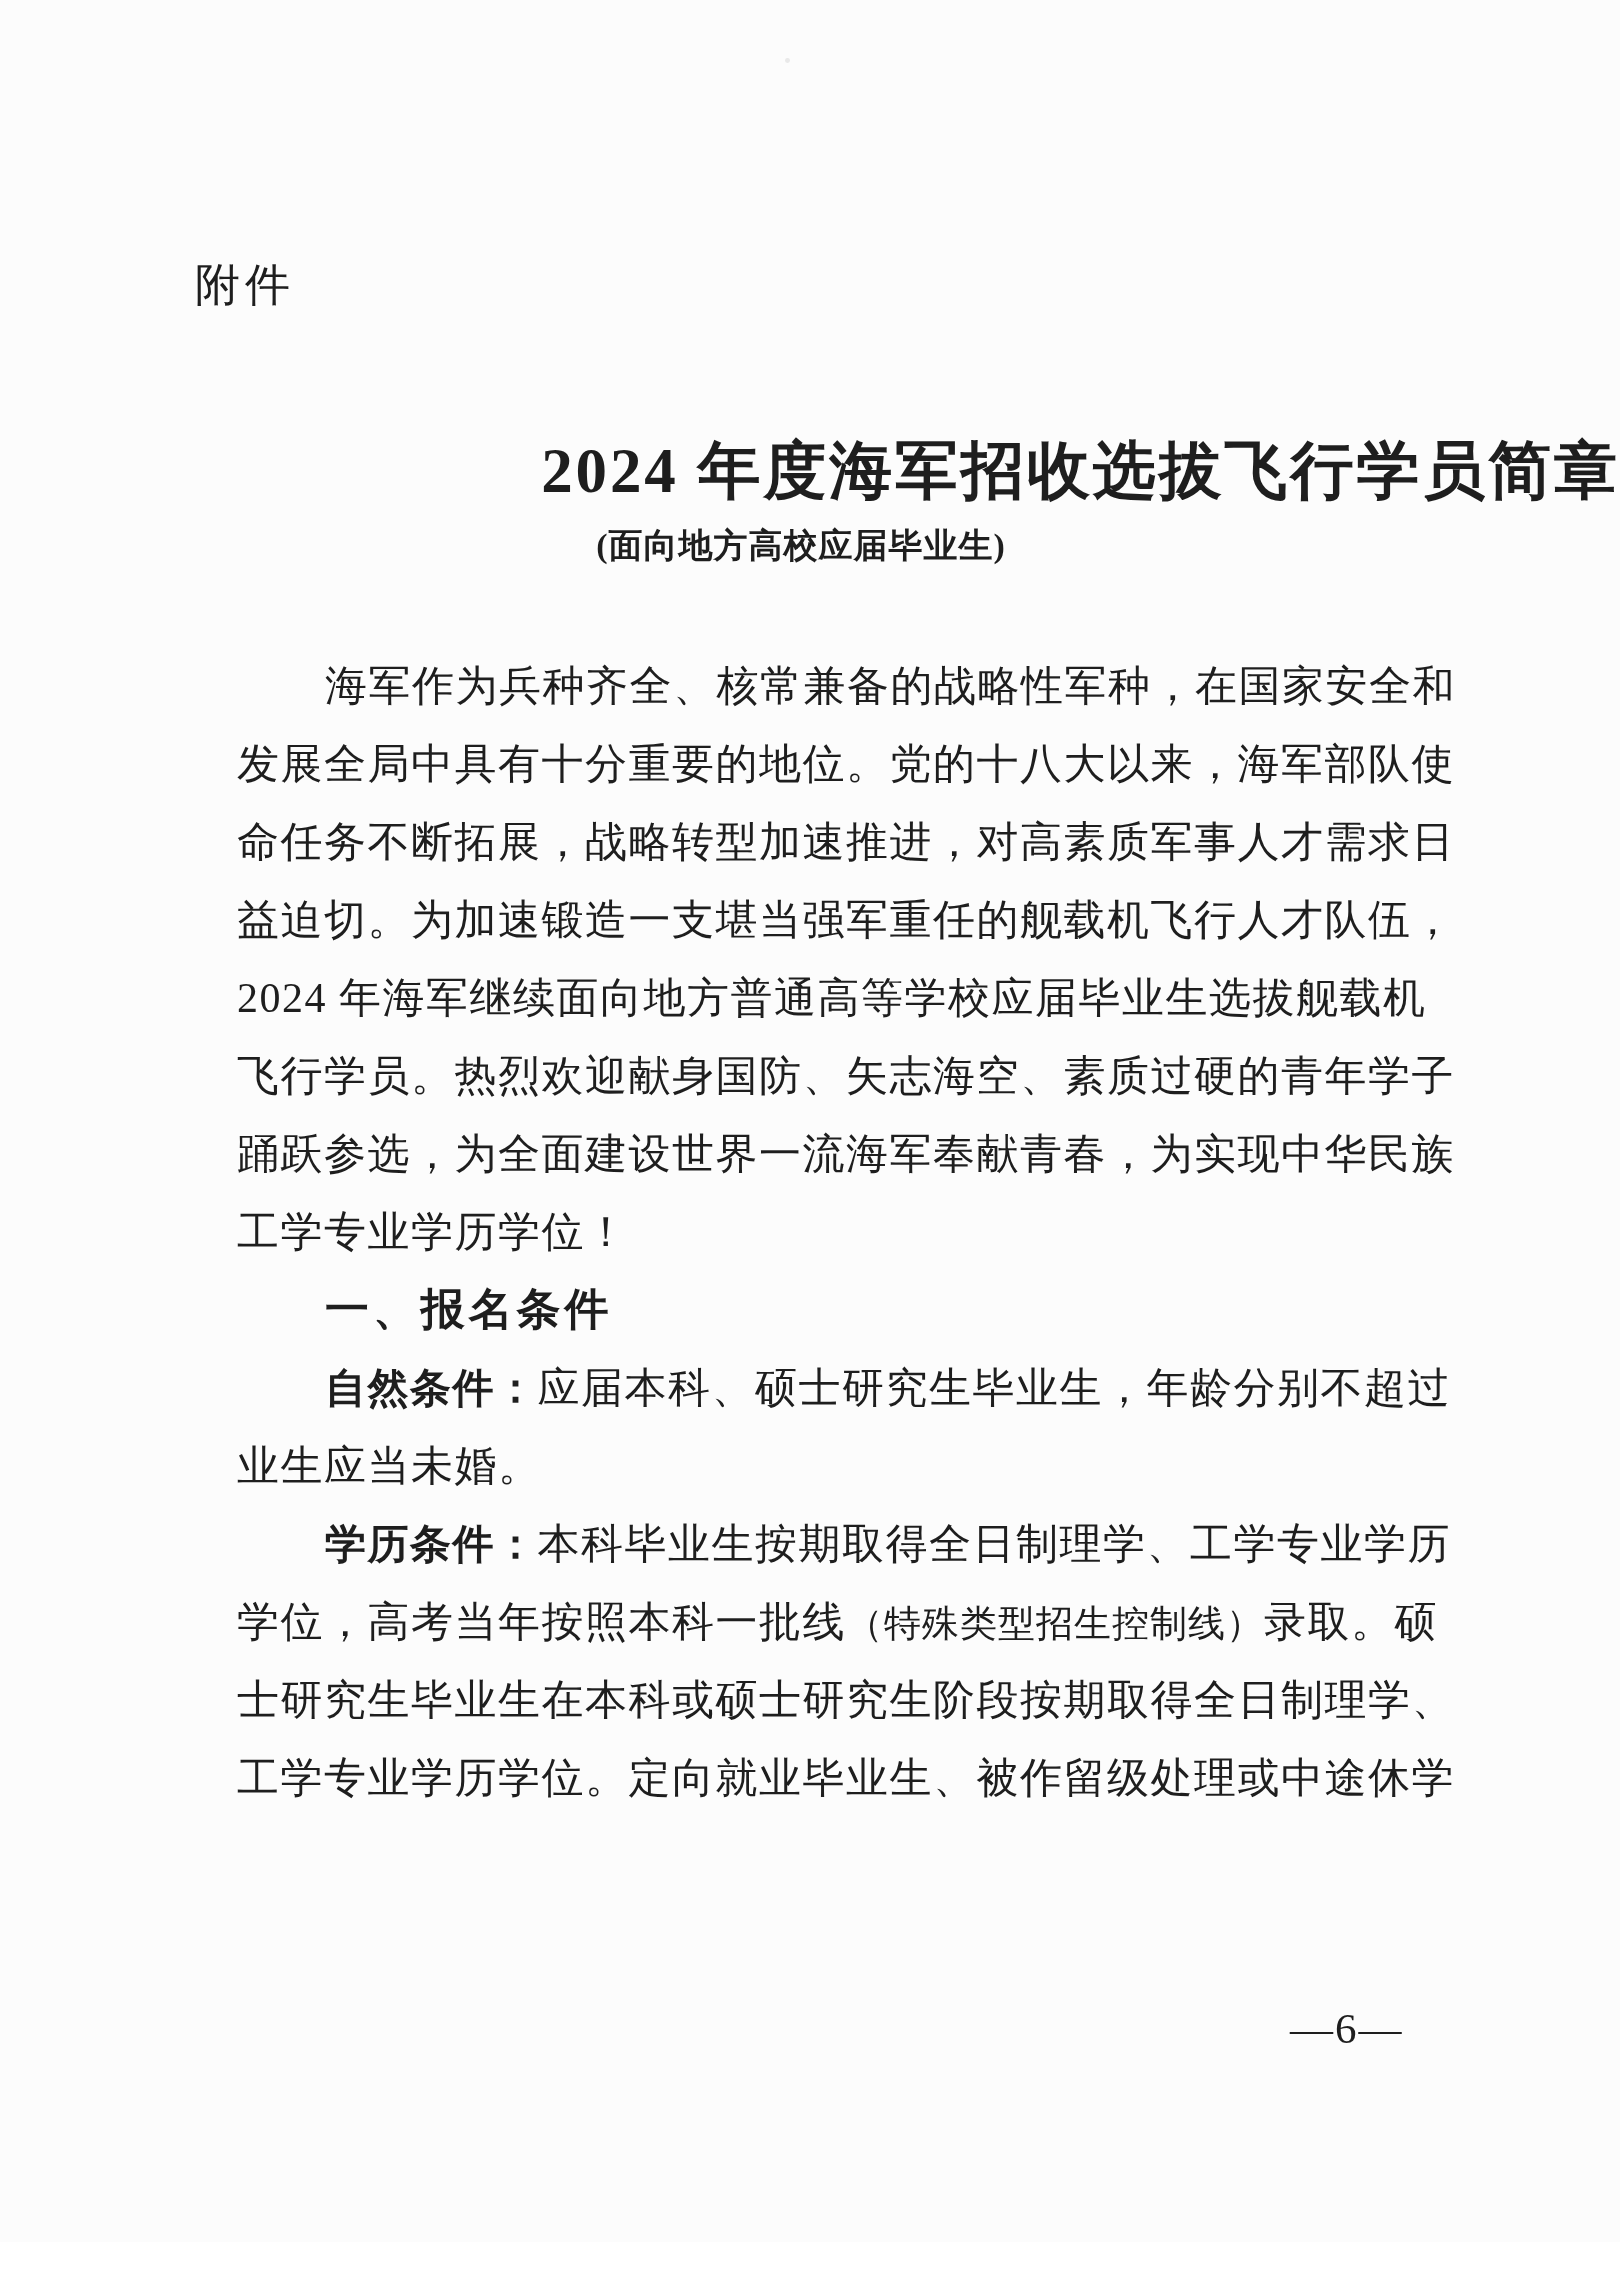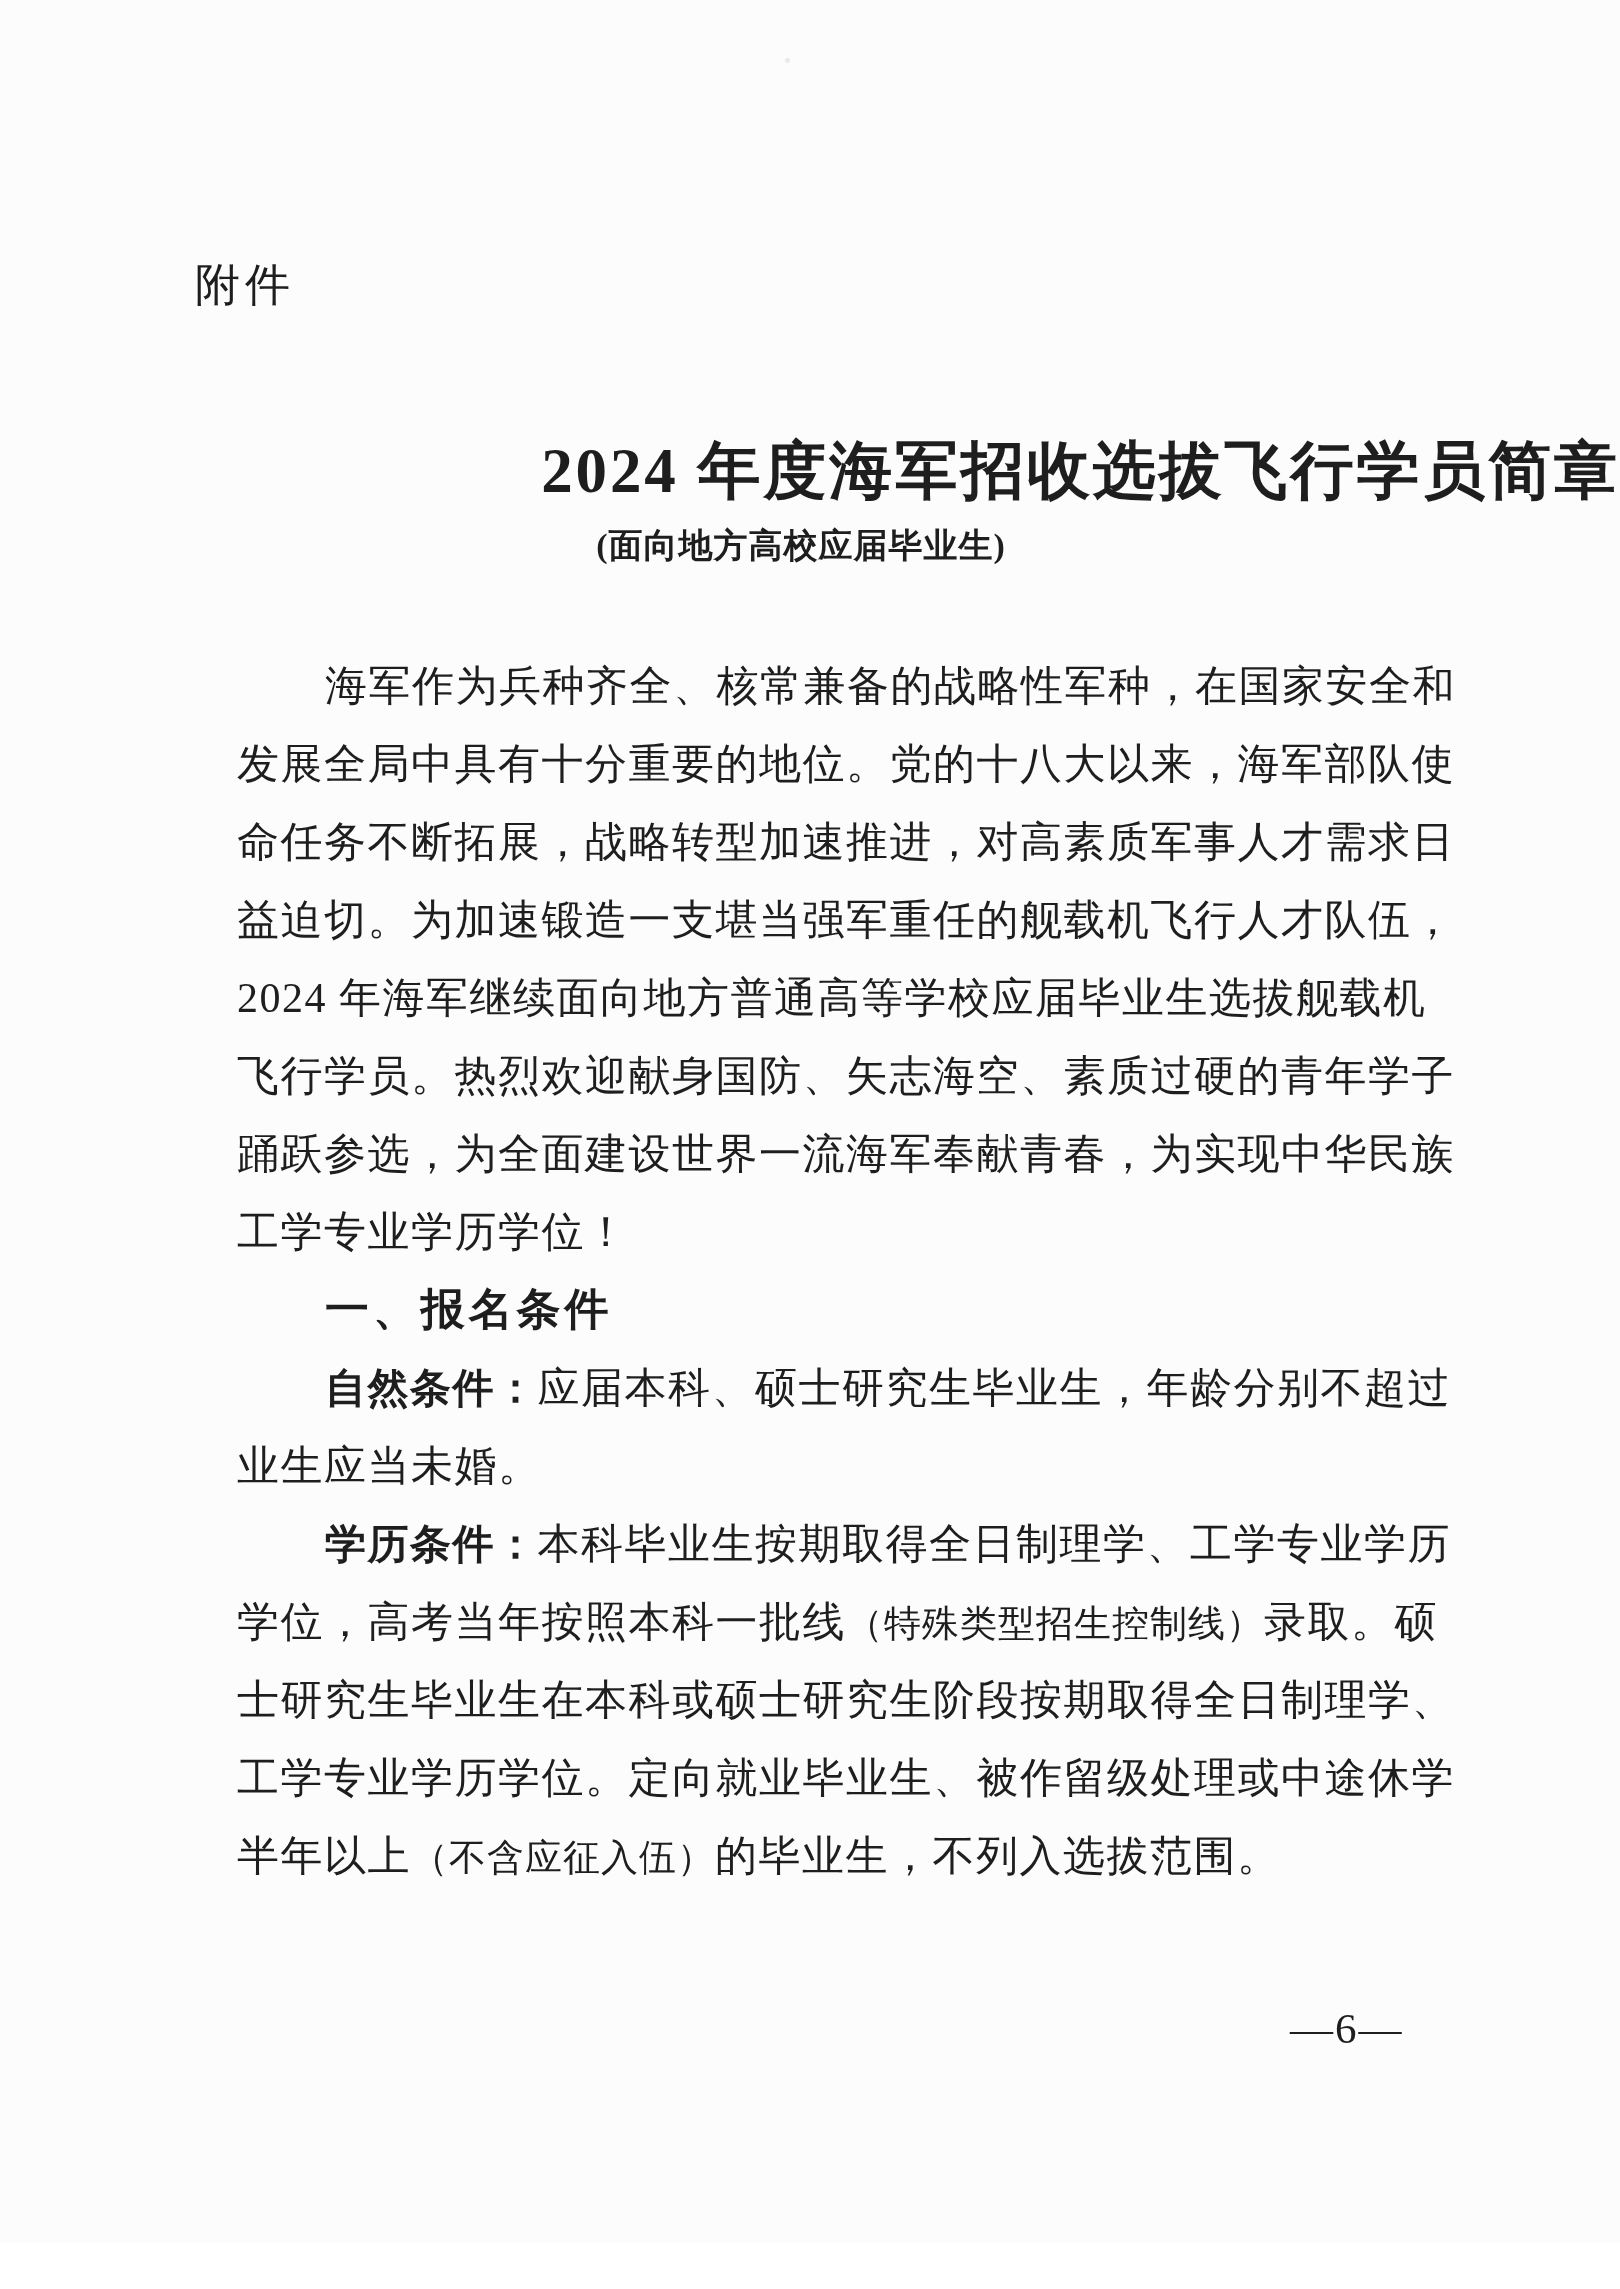--- a/index.html
+++ b/index.html
@@ -120,17 +120,16 @@
       <div class="line"><span class="seg seg-normal">飞行学员。热烈欢迎献身国防、矢志海空、素质过硬的青年学子</span></div>
       <div class="line"><span class="seg seg-normal">踊跃参选，为全面建设世界一流海军奉献青春，为实现中华民族</span></div>
       <div class="line"><span class="seg seg-normal">工学专业学历学位！</span></div>
       <div class="line indent heading"><span class="seg seg-heading">一、报名条件</span></div>
       <div class="line indent"><span class="seg seg-bold">自然条件：</span><span class="seg seg-normal">应届本科、硕士研究生毕业生，年龄分别不超过</span></div>
       <div class="line"><span class="seg seg-normal">业生应当未婚。</span></div>
       <div class="line indent"><span class="seg seg-bold">学历条件：</span><span class="seg seg-normal">本科毕业生按期取得全日制理学、工学专业学历</span></div>
       <div class="line"><span class="seg seg-normal">学位，高考当年按照本科一批线</span><span class="seg seg-kai">（特殊类型招生控制线）</span><span class="seg seg-normal">录取。硕</span></div>
       <div class="line"><span class="seg seg-normal">士研究生毕业生在本科或硕士研究生阶段按期取得全日制理学、</span></div>
       <div class="line"><span class="seg seg-normal">工学专业学历学位。定向就业毕业生、被作留级处理或中途休学</span></div>
-      <div class="line"><span class="seg seg-normal">半年以上</span><span class="seg seg-kai">（不含应征入伍）</span><span class="seg seg-normal">的毕业生，不列入选拔范围。</span></div>
     </div>
   <div class="pageno">—6—</div>
 </div>
 
 
 </body></html>

